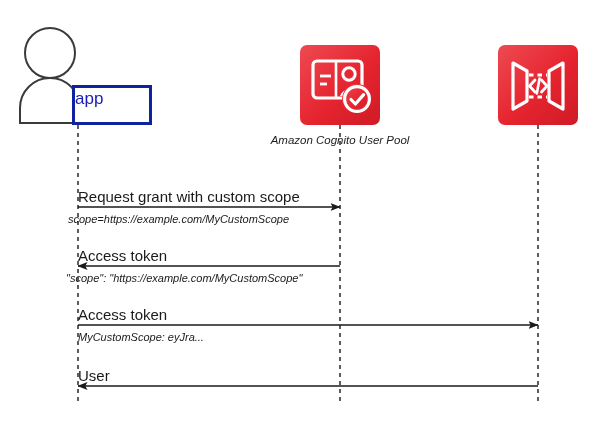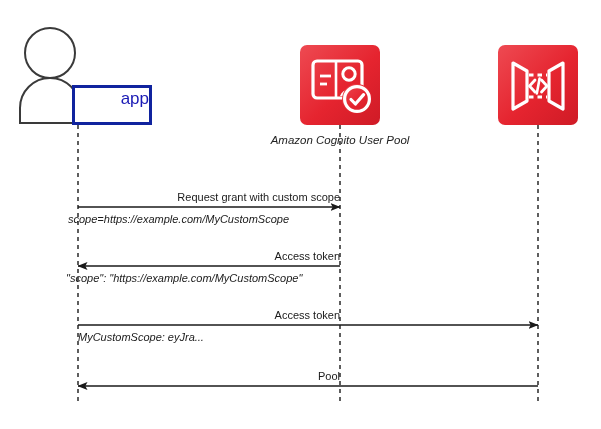--- a/index.html
+++ b/index.html
@@ -33,21 +33,21 @@
     box-sizing: border-box;
     border: 3px solid #10239e;
     background: #ffffff;
     z-index: 5;
   }
   #app-label {
     position: absolute;
     left: 0;
     top: 1px;
     width: 100%;
-    text-align: right;
+    text-align: left;
     color: #1a1ab5;
     font-size: 17px;
     line-height: 20px;
     white-space: nowrap;
     overflow: visible;
   }
   .node-label {
     position: absolute;
     text-align: center;
     font-size: 11.5px;
@@ -63,22 +63,22 @@
   }
   #label-api {
     left: 488px;
     top: 133px;
     width: 100px;
   }
 
   
   .msg-title {
     position: absolute;
-    text-align: right;
-    font-size: 11px;
+    text-align: left;
+    font-size: 15px;
     color: #1a1a1a;
     white-space: nowrap;
     line-height: 14px;
   }
   .msg-sub {
     position: absolute;
     text-align: left;
     font-size: 11px;
     font-style: italic;
     color: #1a1a1a;
@@ -168,15 +168,15 @@
 
   <div class="msg-title" style="left:78px; top:190px; width:262px;">Request grant with custom scope</div>
   <div class="msg-sub" style="left:68px; top:212px; width:282px;">scope=https://example.com/MyCustomScope</div>
 
   <div class="msg-title" style="left:78px; top:249px; width:262px;">Access token</div>
   <div class="msg-sub" style="left:66px; top:271px; width:286px;">"scope": "https://example.com/MyCustomScope"</div>
 
   <div class="msg-title" style="left:78px; top:308px; width:262px;">Access token</div>
   <div class="msg-sub" style="left:78px; top:330px; width:262px;">MyCustomScope: eyJra...</div>
 
-  <div class="msg-title" style="left:78px; top:369px; width:262px;">Pool</div>
+  <div class="msg-title" style="left:78px; top:369px; width:262px;">User</div>
 
 </div>
 
 </body></html>

